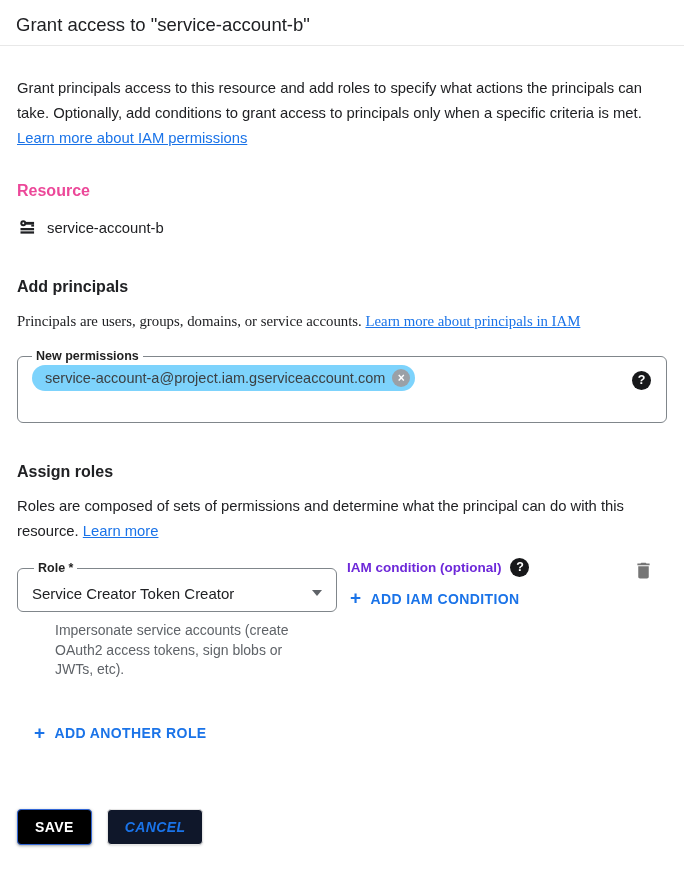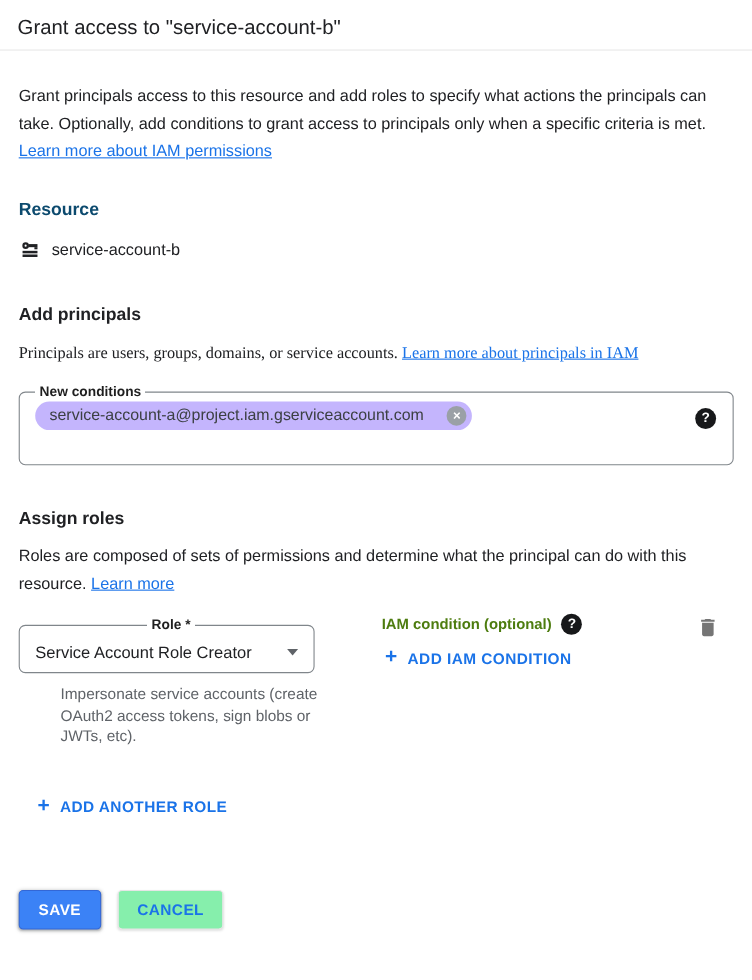--- a/index.html
+++ b/index.html
@@ -22,21 +22,21 @@
 
   .content { padding: 0 17px; }
 
   p.body-text {
     font-size: 14.8px;
     line-height: 25px;
     color: #202124;
   }
   .intro { margin-top: 30px; max-width: 648px; }
 
-  .section-heading-sm { margin-top: 31px; font-size: 16px; font-weight: 700; color: #0c4a6e; }
+  .section-heading-sm { margin-top: 31px; font-size: 16px; font-weight: 700; color: #ec4899; }
   .resource-row { margin-top: 17px; display: flex; align-items: center; gap: 9px; }
   .resource-name { font-size: 14.8px; color: #202124; }
   .sa-icon { width: 21px; height: 21px; display: inline-flex; }
 
   .section-heading-lg { margin-top: 40px; font-size: 16px; font-weight: 700; color: #202124; }
   .princ-desc { margin-top: 13px; max-width: 648px; font-family: Liberation Serif, serif; }
 
   
   fieldset.outlined {
     border: 1px solid #80868b;
@@ -50,22 +50,22 @@
     padding: 0 4px;
     margin-left: 2px;
     line-height: 14px;
   }
   .np-fieldset { width: 100%; padding: 1px 12px 10px 12px; }
   .np-body { display: flex; align-items: flex-start; justify-content: space-between; min-height: 48px; cursor: text; }
 
   .chip {
     display: inline-flex;
     align-items: center;
-    gap: 21px;
-    background: #c4b5fd;
+    gap: 7px;
+    background: #7dd3fc;
     border-radius: 14px;
     padding: 4px 5px 4px 13px;
     margin: 1px 0 0 2px;
     max-width: 560px;
   }
   .chip-label { font-size: 14.5px; color: #3c4043; white-space: nowrap; }
   .chip-remove {
     width: 18px; height: 18px;
     border-radius: 50%;
     background: #9aa0a6;
@@ -85,21 +85,21 @@
     cursor: pointer;
     flex: 0 0 auto;
   }
   .np-help { margin-top: 7px; margin-right: 3px; }
 
   .roles-desc { margin-top: 13px; max-width: 648px; }
 
   
   .role-row { display: flex; align-items: flex-start; margin-top: 2px; }
   .role-col { width: 300px; flex: 0 0 auto; }
-  .role-fieldset { width: 269px; padding: 0 10px 0 14px; cursor: pointer; text-align: center; }
+  .role-fieldset { width: 320px; padding: 0 10px 0 14px; cursor: pointer; }
   .role-value-row { display: flex; align-items: center; justify-content: space-between; height: 36px; }
   .role-value { font-size: 15px; color: #202124; white-space: nowrap; }
   .dd-arrow {
     width: 0; height: 0;
     border-left: 5.5px solid transparent;
     border-right: 5.5px solid transparent;
     border-top: 6px solid #5f6368;
     margin-right: 4px;
   }
   .role-helper {
@@ -107,21 +107,21 @@
     padding-left: 2px;
     font-size: 14px;
     line-height: 19.5px;
     color: #5f6368;
     max-width: 290px;
     margin-left: 36px;
   }
 
   .cond-col { margin-left: 30px; padding-top: 12px; }
   .cond-label-row { display: flex; align-items: center; gap: 9px; }
-  .cond-label { font-size: 13.5px; font-weight: 700; color: #4d7c0f; }
+  .cond-label { font-size: 13.5px; font-weight: 700; color: #6d28d9; }
 
   .text-button {
     display: inline-flex;
     align-items: center;
     gap: 9px;
     color: #1a73e8;
     font-size: 14px;
     font-weight: 700;
     letter-spacing: 0.4px;
     cursor: pointer;
@@ -140,30 +140,31 @@
     font-family: inherit;
     font-size: 14px;
     font-weight: 700;
     letter-spacing: 0.4px;
     border-radius: 4px;
     padding: 9px 17px;
     cursor: pointer;
     border: 1px solid transparent;
   }
   .btn-primary {
-    background: #3b82f6;
+    background: #000000;
     color: #fff;
     border-color: #3367d6;
     box-shadow: 0 1px 2px rgba(60,64,67,.3), 0 1px 3px 1px rgba(60,64,67,.15);
   }
   .btn-secondary {
-    background: #86efac;
+    background: #0f172a;
     color: #1a73e8;
     border: 1px solid #e6e6e6;
     box-shadow: 0 1px 2px rgba(60,64,67,.15);
+    font-style: italic;
   }
 </style>
 </head>
 <body>
 
 <div class="dialog">
 
   <div class="dialog-header">
     <div class="dialog-title">Grant access to "service-account-b"</div>
   </div>
@@ -186,41 +187,41 @@
         </svg>
       </span>
       <span class="resource-name">service-account-b</span>
     </div>
 
     <h2 class="section-heading-lg">Add principals</h2>
 
     <p class="body-text princ-desc"><span>Principals are users, groups, domains, or service accounts. </span><a>Learn more about principals in IAM</a></p>
 
     <fieldset class="outlined np-fieldset">
-      <legend>New conditions</legend>
+      <legend>New permissions</legend>
       <div class="np-body">
         <span class="chip">
           <span class="chip-label">service-account-a@project.iam.gserviceaccount.com</span>
           <span class="chip-remove">×</span>
         </span>
         <span class="help-dot np-help">?</span>
       </div>
     </fieldset>
 
     <h2 class="section-heading-lg">Assign roles</h2>
 
     <p class="body-text roles-desc"><span>Roles are composed of sets of permissions and determine what the principal can do with this resource. </span><a>Learn more</a></p>
 
     <div class="role-row">
 
       <div class="role-col">
         <fieldset class="outlined role-fieldset">
           <legend>Role *</legend>
           <div class="role-value-row">
-            <span class="role-value">Service Account Role Creator</span>
+            <span class="role-value">Service Creator Token Creator</span>
             <span class="dd-arrow"></span>
           </div>
         </fieldset>
         <div class="role-helper">Impersonate service accounts (create OAuth2 access tokens, sign blobs or JWTs, etc).</div>
       </div>
 
       <div class="cond-col">
         <div class="cond-label-row">
           <span class="cond-label">IAM condition (optional)</span>
           <span class="help-dot">?</span>

